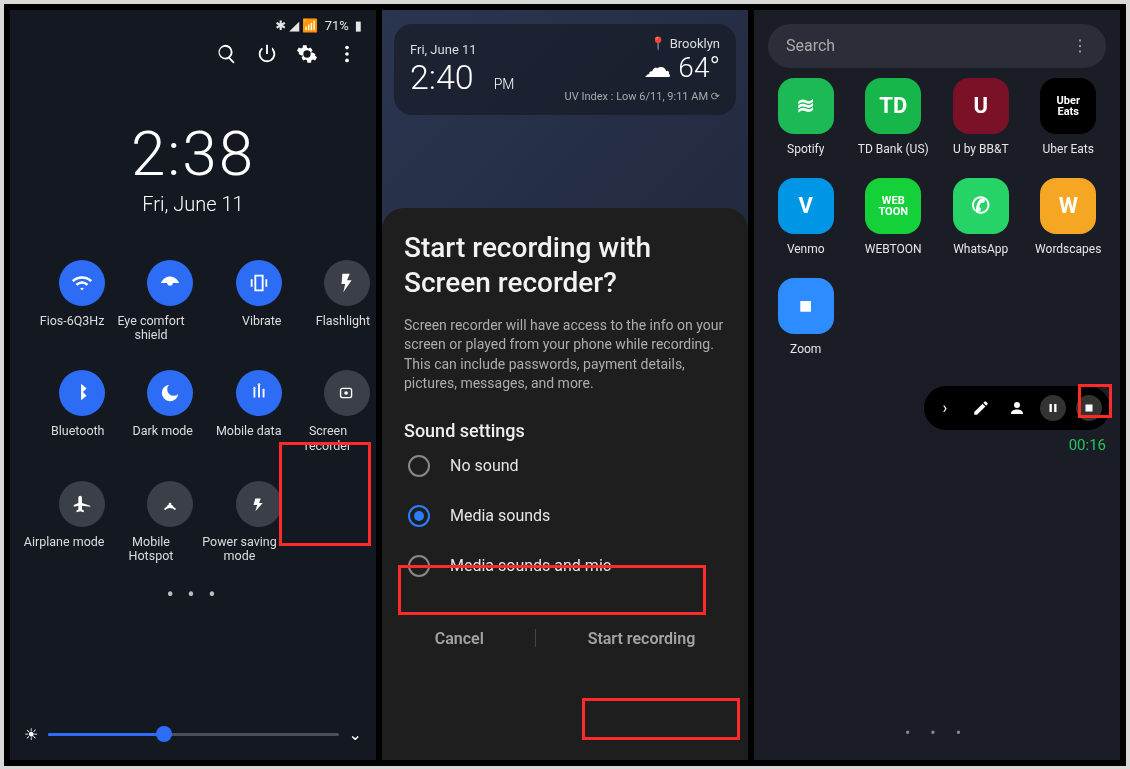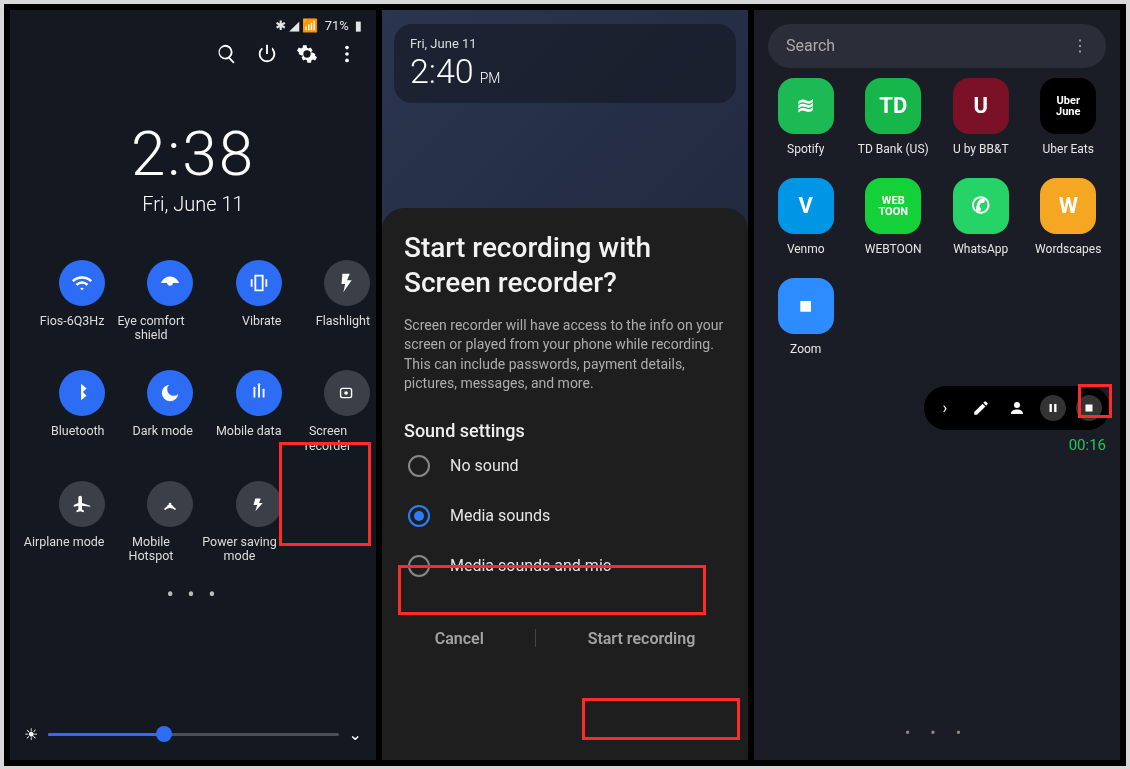--- a/index.html
+++ b/index.html
@@ -28,21 +28,21 @@
   .bottom-row { position: absolute; bottom: 16px; left: 0; right: 0; display: flex; align-items: center; padding: 0 14px; gap: 10px; }
   .bright-icon { color:#fff; }
   .slider { flex:1; height:3px; background:#4a4f5a; border-radius:2px; position:relative; }
   .slider .fill { position:absolute; left:0; top:0; bottom:0; width:40%; background:#2d6df6; border-top-left-radius:2px; border-bottom-left-radius:2px;}
   .slider .thumb { position:absolute; left:40%; top:50%; width:16px; height:16px; background:#2d6df6; border-radius:50%; transform:translate(-50%,-50%);}
 
   
   .weather { margin: 14px 12px 8px; background: rgba(20,24,32,0.6); border-radius: 18px; padding: 12px 16px; display:flex; justify-content:space-between; align-items:center;}
   .weather .left .d { font-size:13px; color:#ddd; }
   .weather .left .t { font-size:34px; font-weight:300; }
-  .weather .left .t .ampm { font-size:14px; margin-left:6px;}
+  .weather .left .t .ampm { font-size:14px; margin-left:20px;}
   .weather .right { text-align:right; }
   .weather .right .loc { font-size:13px; color:#ddd;}
   .weather .right .temp { font-size:28px; font-weight:300;}
   .weather .sub { grid-column: 1/-1; font-size:11px; color:#aaa; text-align:right; margin-top:6px; width:100%;}
   .dialog { position:absolute; left:0; right:0; bottom:0; top:198px; background:#1e1e1e; border-top-left-radius:22px; border-top-right-radius:22px; padding:22px 22px 14px;}
   .dialog h2 { font-size:28px; font-weight:500; color:#f2f2f2; line-height:1.25;}
   .dialog p.desc { font-size:14px; color:#adadad; margin-top:16px; line-height:1.4;}
   .dialog h3 { font-size:18px; font-weight:500; color:#eee; margin-top:26px;}
   .radio-row { display:flex; align-items:center; gap:20px; padding:14px 4px; font-size:16px; color:#e6e6e6;}
   .radio { width:22px; height:22px; border-radius:50%; border:2px solid #888; display:flex; align-items:center; justify-content:center; flex-shrink:0;}
@@ -202,20 +202,25 @@
     </div>
     <div class="highlight" style="left:269px; top:432px; width:92px; height:104px;"></div>
   </div>
 
   <div class="phone bg2">
     <div class="weather">
       <div class="left">
         <div class="d">Fri, June 11</div>
         <div class="t"><span>2:40</span><span class="ampm">PM</span></div>
       </div>
+      <div class="right">
+        <div class="loc">📍 <span>Brooklyn</span></div>
+        <div class="temp">☁ <span>64°</span></div>
+        <div class="sub">UV Index : Low   6/11, 9:11 AM ⟳</div>
+      </div>
     </div>
     <div class="dialog">
       <h2>Start recording with Screen recorder?</h2>
       <p class="desc">Screen recorder will have access to the info on your screen or played from your phone while recording. This can include passwords, payment details, pictures, messages, and more.</p>
       <h3>Sound settings</h3>
       <div id="radios">
           <div class="radio-row">
             <div class="radio "></div>
             <span>No sound</span>
           </div>
@@ -253,21 +258,21 @@
         <div class="app">
           <div class="ic" style="background:#17b64a;font-size:22px;white-space:pre;line-height:1;text-align:center">TD</div>
           <div class="lbl">TD Bank (US)</div>
         </div>
         <div class="app">
           <div class="ic" style="background:#7a1127;font-size:22px;white-space:pre;line-height:1;text-align:center">U</div>
           <div class="lbl">U by BB&amp;T</div>
         </div>
         <div class="app">
           <div class="ic" style="background:#000000;font-size:11px;white-space:pre;line-height:1;text-align:center">Uber
-June</div>
+Eats</div>
           <div class="lbl">Uber Eats</div>
         </div>
         <div class="app">
           <div class="ic" style="background:#0096e6;font-size:22px;white-space:pre;line-height:1;text-align:center">V</div>
           <div class="lbl">Venmo</div>
         </div>
         <div class="app">
           <div class="ic" style="background:#14d13a;font-size:11px;white-space:pre;line-height:1;text-align:center">WEB
 TOON</div>
           <div class="lbl">WEBTOON</div>

